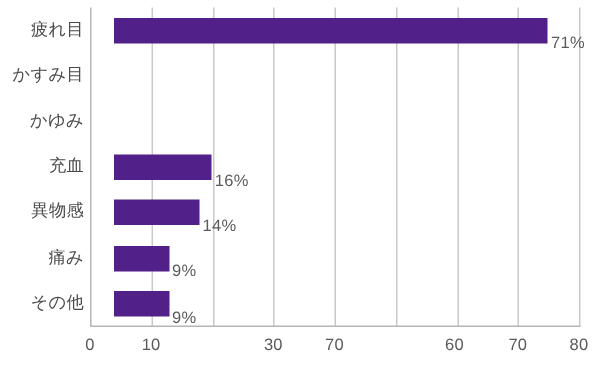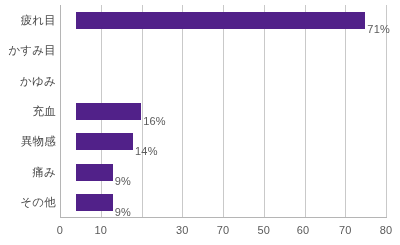--- a/index.html
+++ b/index.html
@@ -131,21 +131,20 @@
         <div class="bar" style="width: 36.675px; background: rgb(81, 33, 137);"></div>
         <div class="bar-value" style="left: 36.675px; color: rgb(90, 90, 90);">9%</div>
       </div>
     </div>
   <div id="axis-line"></div>
 
 <div class="tick-label" style="left: 60px; color: rgb(90, 90, 90);">0</div>
     <div class="tick-label" style="left: 100.75px; color: rgb(90, 90, 90);">10</div>
     <div class="tick-label" style="left: 182.25px; color: rgb(90, 90, 90);">30</div>
     <div class="tick-label" style="left: 223px; color: rgb(90, 90, 90);">70</div>
-    <div class="tick-label" style="left: 263.75px; color: rgb(90, 90, 90);">50</div>
     <div class="tick-label" style="left: 303px; color: rgb(90, 90, 90);">60</div>
     <div class="tick-label" style="left: 345.25px; color: rgb(90, 90, 90);">70</div>
     <div class="tick-label" style="left: 386px; color: rgb(90, 90, 90);">80</div>
     <div class="cat-label" style="top: 11.7143px; line-height: 17px; color: rgb(74, 74, 74);">疲れ目</div>
     <div class="cat-label" style="top: 42.1429px; line-height: 17px; color: rgb(74, 74, 74);">かすみ目</div>
     <div class="cat-label" style="top: 72.5714px; line-height: 17px; color: rgb(74, 74, 74);">かゆみ</div>
     <div class="cat-label" style="top: 103px; line-height: 17px; color: rgb(74, 74, 74);">充血</div>
     <div class="cat-label" style="top: 133.429px; line-height: 17px; color: rgb(74, 74, 74);">異物感</div>
     <div class="cat-label" style="top: 163.857px; line-height: 17px; color: rgb(74, 74, 74);">痛み</div>
     <div class="cat-label" style="top: 194.286px; line-height: 17px; color: rgb(74, 74, 74);">その他</div>

